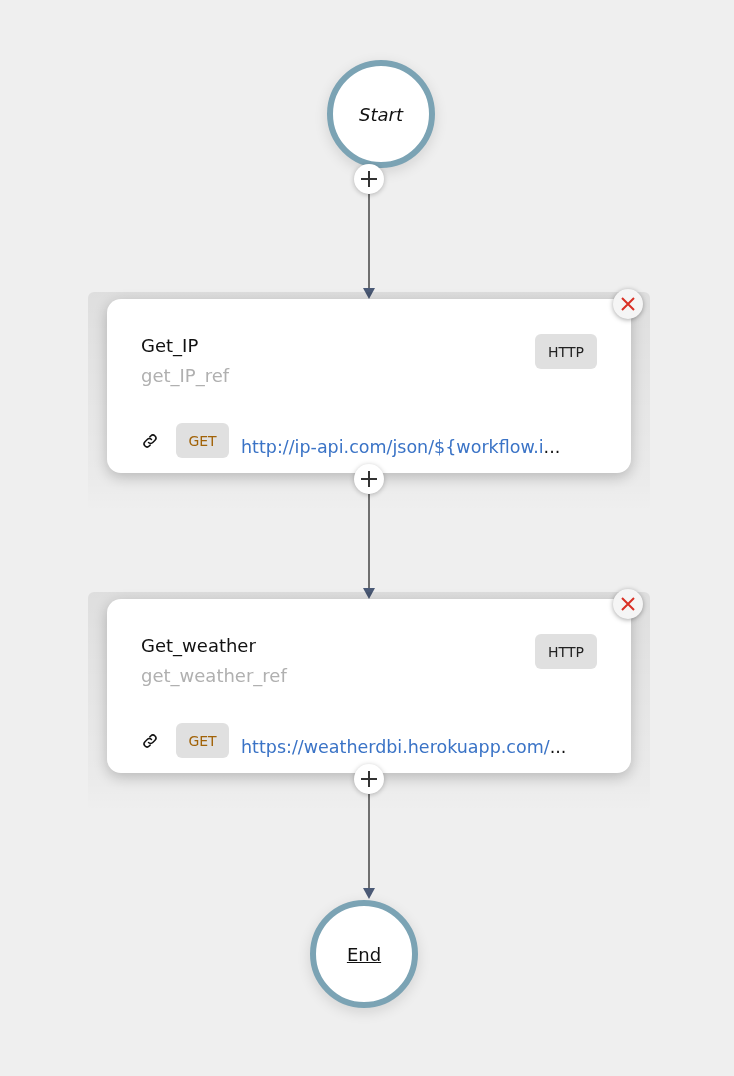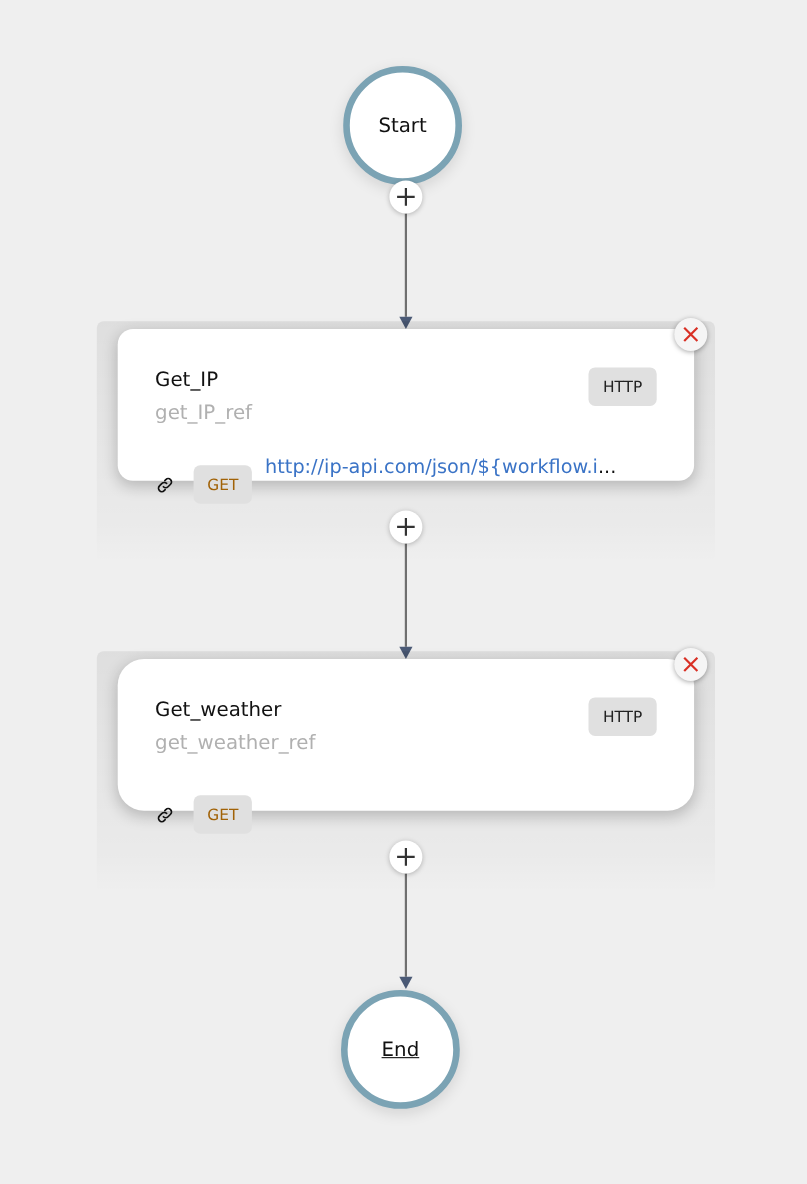--- a/index.html
+++ b/index.html
@@ -14,21 +14,21 @@
     position: absolute;
     width: 108px; height: 108px;
     border-radius: 50%;
     border: 6px solid #7ba3b4;
     background: #fff;
     box-sizing: border-box;
     display: flex; align-items: center; justify-content: center;
     font-size: 18px; color: #111;
     box-shadow: 0 4px 14px rgba(0,0,0,0.12);
   }
-  .terminal.start { left: 312px; top: 60px; }
+  .terminal.start { left: 327px; top: 60px; font-style: italic; }
   .terminal.end { left: 310px; top: 900px; text-decoration: underline; }
 
   .connector {
     position: absolute;
     left: 368px;
     width: 2px;
     background: #6f6f6f;
   }
   .arrowhead {
     position: absolute;
@@ -55,21 +55,21 @@
     left: 88px;
     width: 562px;
     height: 220px;
     background: linear-gradient(to bottom, rgba(0,0,0,0.07), rgba(0,0,0,0.02) 85%, rgba(0,0,0,0));
     border-radius: 6px;
   }
   .task-card {
     position: absolute;
     left: 107px;
     width: 524px;
-    height: 138px;
+    height: 174px;
     background: #fff;
     border-radius: 14px;
     box-shadow: 0 4px 14px rgba(0,0,0,0.22);
     box-sizing: border-box;
   }
   .task-name {
     position: absolute;
     left: 34px; top: 36px;
     font-size: 18px; color: #111;
   }
@@ -96,21 +96,21 @@
     position: absolute;
     left: 69px; top: 124px;
     width: 53px; height: 35px;
     background: #e0e0e0;
     border-radius: 6px;
     display: flex; align-items: center; justify-content: center;
     font-size: 14px; color: #a16207;
   }
   .task-url {
     position: absolute;
-    left: 134px; top: 116px;
+    left: 134px; top: 138px;
     width: 338px;
     font-size: 17.5px;
     color: #3a73c6;
     white-space: nowrap;
     overflow: hidden;
   }
   .task-url .ell { color: #111; }
   .remove-btn {
     position: absolute;
     right: -12px; top: -10px;
@@ -158,29 +158,30 @@
 
 <div class="add-btn" style="left:354px; top:464px;">
   <svg width="18" height="18" viewBox="0 0 18 18">
       <path d="M9 1v16M1 9h16" stroke="#333" stroke-width="2"></path>
     </svg>
 </div>
 <div class="connector" style="top:494px; height:94px;"></div>
 <div class="arrowhead" style="top:588px;"></div>
 
 <div class="task-shadow" style="top:592px;"></div>
-<div class="task-card" style="top:599px;border-radius:24px;">
+<div class="task-card" style="top:599px;">
   <div class="task-name">Get_weather</div>
   <div class="task-ref">get_weather_ref</div>
   <div class="type-badge">HTTP</div>
   <svg class="link-icon" viewBox="0 0 24 24">
     <path d="M10 14a4 4 0 0 0 5.7 0l3-3a4 4 0 0 0-5.7-5.7l-1.2 1.2" fill="none" stroke="#111" stroke-width="2" stroke-linecap="round"></path>
     <path d="M14 10a4 4 0 0 0-5.7 0l-3 3a4 4 0 0 0 5.7 5.7l1.2-1.2" fill="none" stroke="#111" stroke-width="2" stroke-linecap="round"></path>
   </svg>
   <div class="method-badge">GET</div>
+  <div class="task-url"><span>https://weatherdbi.herokuapp.com/</span><span class="ell">...</span></div>
   <div class="remove-btn">
     <svg width="16" height="16" viewBox="0 0 16 16">
         <path d="M2 2l12 12M14 2L2 14" stroke="#d93025" stroke-width="2"></path>
       </svg>
   </div>
 </div>
 
 <div class="add-btn" style="left:354px; top:764px;">
   <svg width="18" height="18" viewBox="0 0 18 18">
       <path d="M9 1v16M1 9h16" stroke="#333" stroke-width="2"></path>

